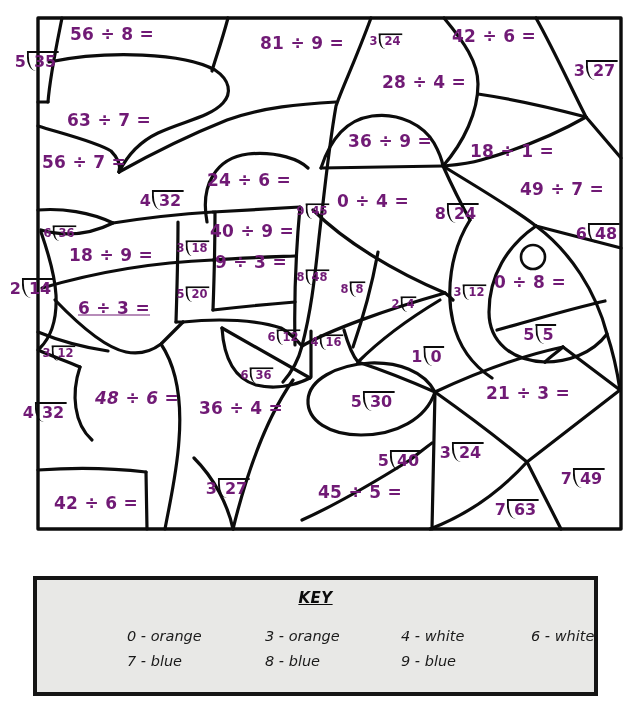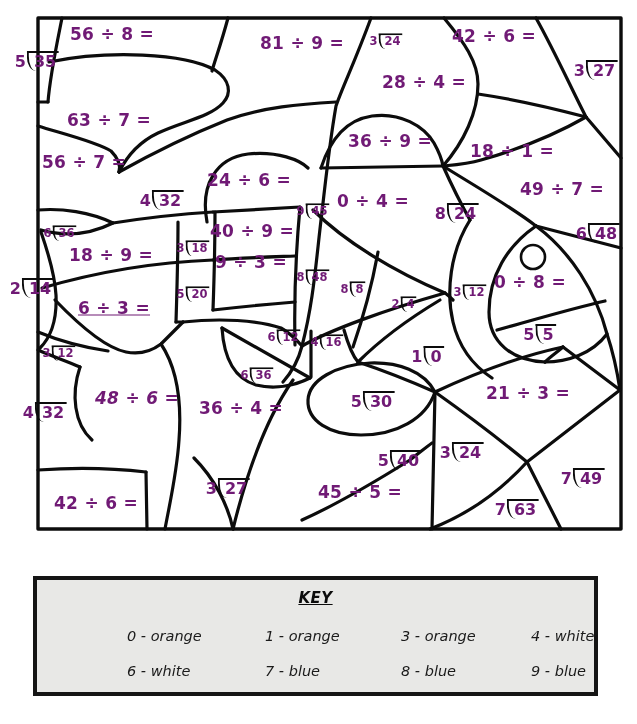--- a/index.html
+++ b/index.html
@@ -30,21 +30,21 @@
   .keybox{
     position:absolute;left:33px;top:576px;width:565px;height:120px;
     background:#e8e8e6;border:4px solid #151515;box-sizing:border-box;
   }
   .key-title{
     text-align:center;font-weight:700;font-style:italic;font-size:15px;
     text-decoration:underline;margin-top:9px;letter-spacing:.5px;
   }
   .key-grid{
     display:grid;grid-template-columns:138px 136px 130px auto;
-    padding-left:90px;margin-top:21px;row-gap:19px;
+    padding-left:90px;margin-top:21px;row-gap:9px;
   }
   .key-entry{font-style:italic;font-size:14.5px;color:#1a1a1a;white-space:nowrap;}
 </style>
 </head>
 <body>
 
 <div class="page">
 
   <div class="puzzle">
     <svg width="637" height="560" viewBox="0 0 637 560">
@@ -250,21 +250,20 @@
           <span class="dv">7</span>
           <span class="dd">63</span>
         </div>
       </div>
   </div>
 
   <div class="keybox">
     <div class="key-title">KEY</div>
     <div class="key-grid">
         <div class="key-entry">0 - orange</div>
-        <div class="key-entry">1 - orange</div>
         <div class="key-entry">3 - orange</div>
         <div class="key-entry">4 - white</div>
         <div class="key-entry">6 - white</div>
         <div class="key-entry">7 - blue</div>
         <div class="key-entry">8 - blue</div>
         <div class="key-entry">9 - blue</div>
       </div>
   </div>
 
 </div>

